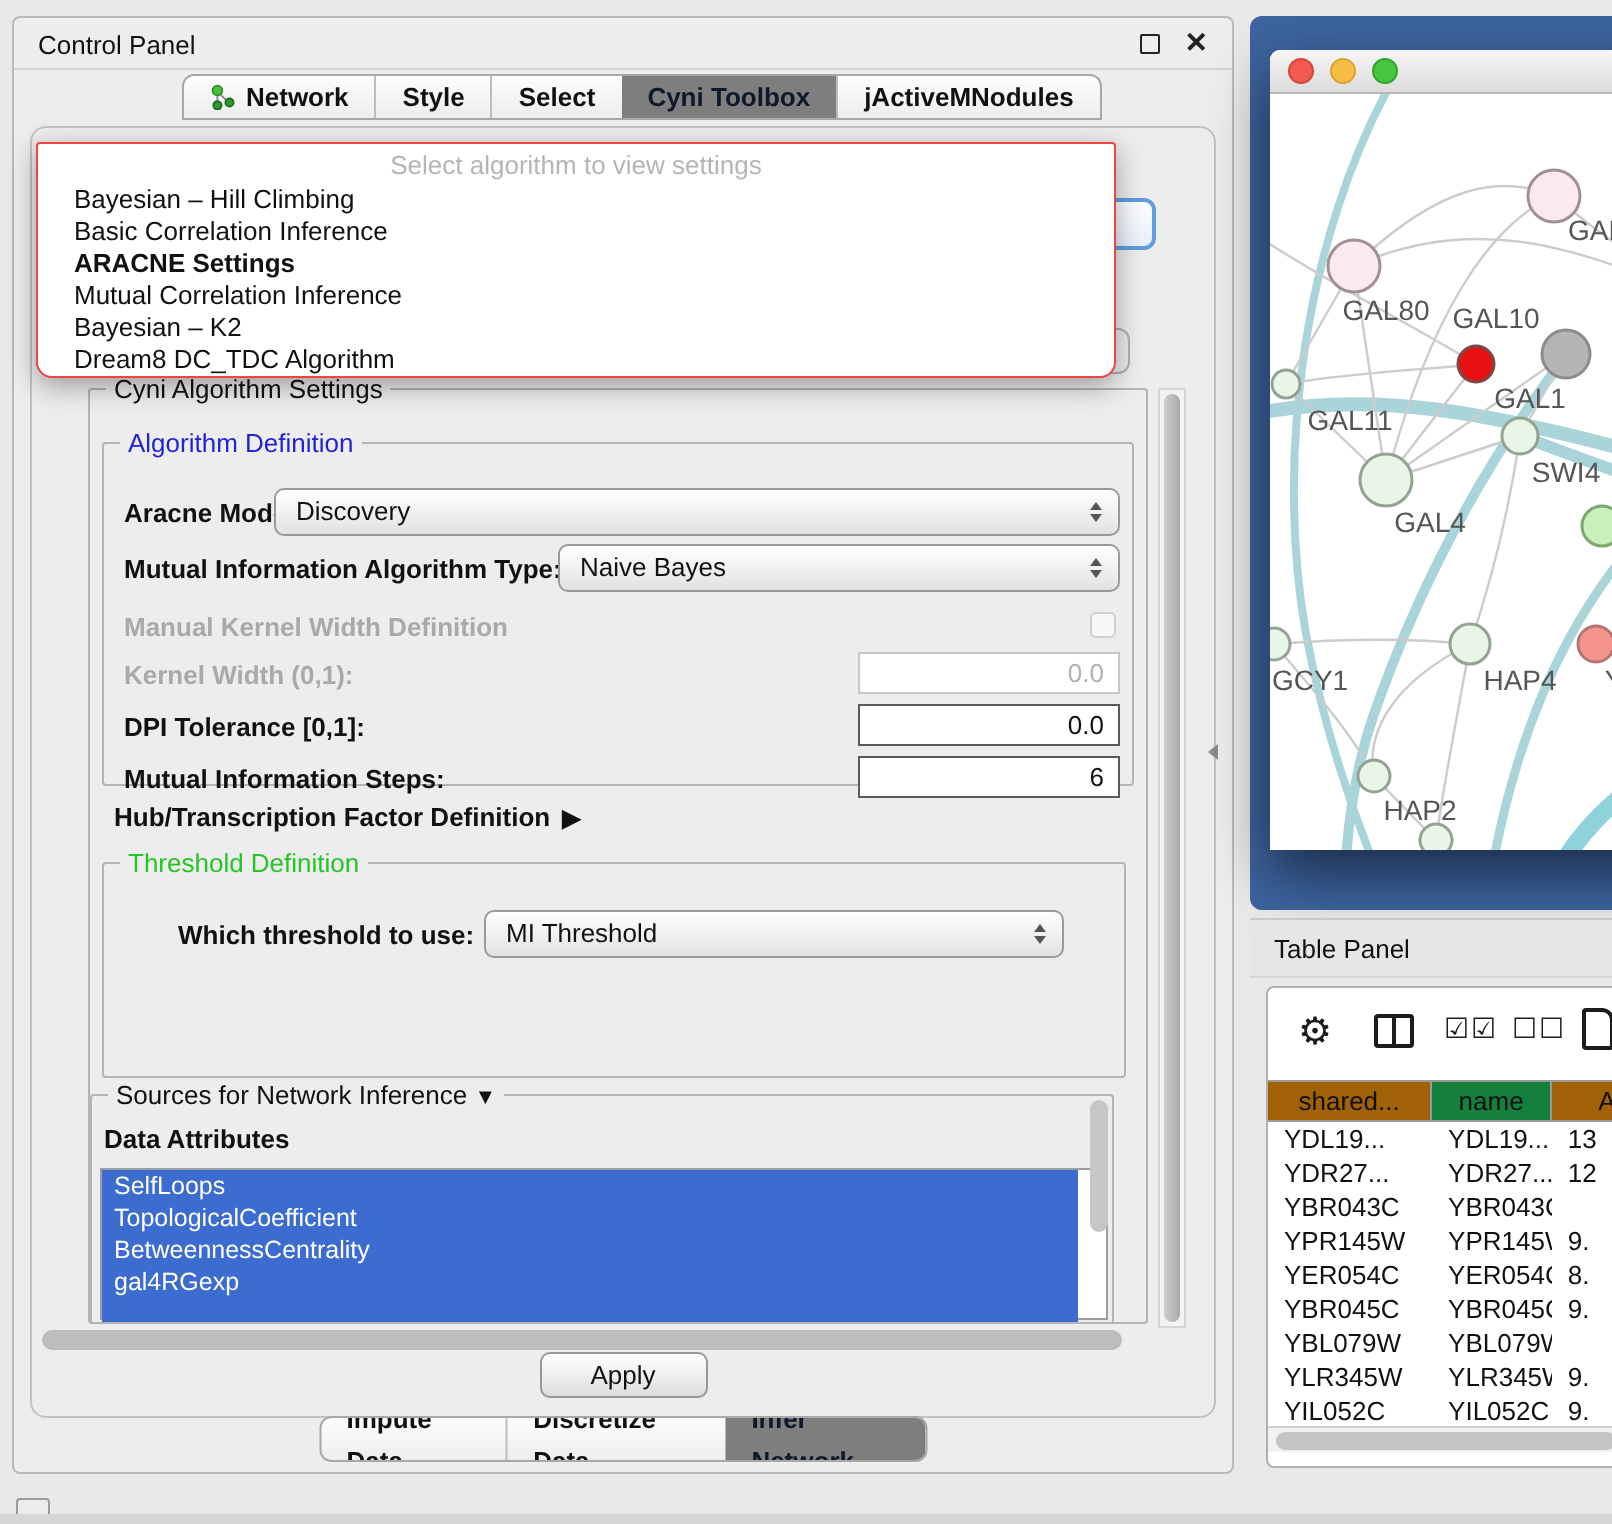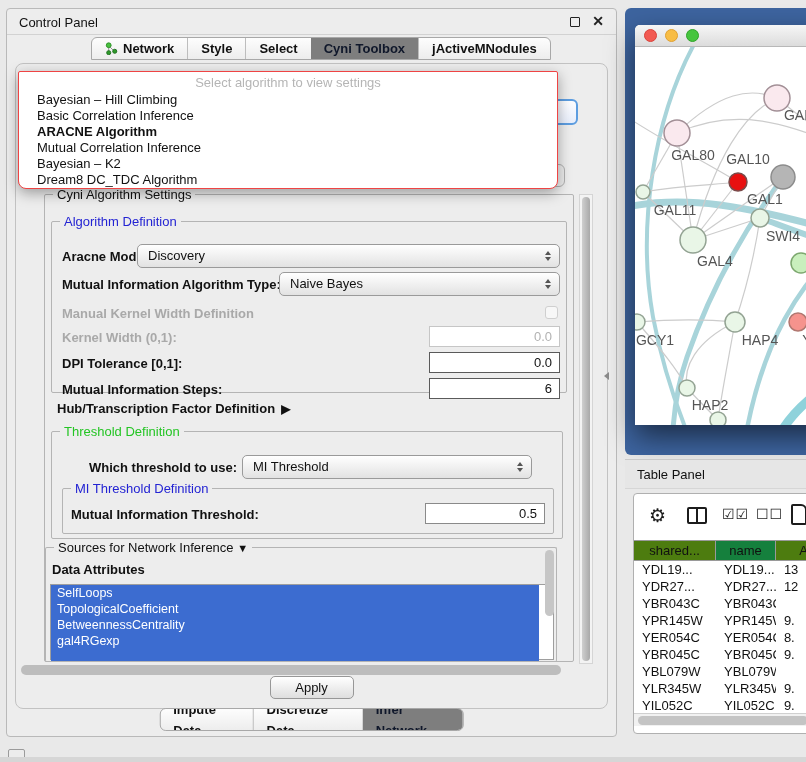--- a/index.html
+++ b/index.html
@@ -116,21 +116,21 @@
     border:2px solid #1c1c1c; border-radius:2px; }
   .cols-icon:before { content:""; position:absolute; left:7px; top:0; bottom:0; width:2px; background:#1c1c1c; }
   .checks { position:absolute; left:88px; top:4px; font-size:14px; letter-spacing:1px; color:#1c1c1c; }
   .unchecks { position:absolute; left:122px; top:4px; font-size:14px; letter-spacing:1px; color:#1c1c1c; }
   .doc-icon { position:absolute; left:157px; top:2px; width:16px; height:21px;
     border:2px solid #1c1c1c; border-radius:2px 6px 2px 2px; }
   .thead { position:absolute; left:0; top:46px; right:0; height:21px; display:flex;
     border-top:1px solid #9a9a9a; border-bottom:1px solid #9a9a9a; }
   .th { font-size:13px; text-align:center; line-height:20px; border-right:1px solid #9a9a9a;
     background:#15803d; overflow:hidden; white-space:nowrap; }
-  .th.hl { background:#4d7c0f; }
+  .th.hl { background:#a16207; }
   .th.c1 { width:88px; } .th.c2 { width:64px; } .th.c3 { width:60px; }
   #tbody { position:absolute; left:0; top:67px; right:0; height:150px; overflow:hidden; }
   .tr { display:flex; height:17px; }
   .td { font-size:13px; line-height:17px; padding-left:8px; white-space:nowrap; overflow:hidden; }
   .td.c1 { width:88px; } .td.c2 { width:64px; } .td.c3 { width:60px; }
   #table-hscroll { position:absolute; left:0; right:0; top:219px; height:13px;
     background:#f1f1f1; border-top:1px solid #d0d0d0; }
   #table-hscroll .hthumb { left:4px; width:170px; top:2px; height:9px; background:#c4c4c4; }
 
   
@@ -225,25 +225,20 @@
 
         <span class="lbl" style="left:37px; top:28px;">Which threshold to use:</span>
         <div class="combo" style="left:190px; right:30px; top:23px;">
           <span>MI Threshold</span>
           <span class="spin">
               <i class="up"></i>
               <i class="dn"></i>
             </span>
         </div>
 
-        <div class="group" style="left:10px; top:56px; width:492px; height:46px;">
-          <span class="gtitle blue">MI Threshold Definition</span>
-          <span class="lbl" style="left:8px; top:18px;">Mutual Information Threshold:</span>
-          <div class="tfield" style="left:362px; right:8px; top:14px; border-color:#8a8a8a;">0.5</div>
-        </div>
       </div>
 
       <div class="group" style="left:0; top:352px; width:512px; height:115px; border-bottom:none;">
         <span class="gtitle">
           <span>Sources for Network Inference</span>
           <span class="src-arrow">▼</span>
         </span>
         <span class="lbl" style="left:6px; top:14px;">Data Attributes</span>
         <div id="attr-list">
 
@@ -279,21 +274,21 @@
       </div>
   </div>
 </div>
 
 <div id="combo-fragment"></div>
 <div id="ghost-combo">galFiltered.sif default node</div>
 <div id="algo-popup">
   <div class="popup-placeholder">Select algorithm to view settings</div>
   <div class="popup-item">Bayesian – Hill Climbing</div>
   <div class="popup-item">Basic Correlation Inference</div>
-  <div class="popup-item bold">ARACNE Algorithm</div>
+  <div class="popup-item bold">ARACNE Settings</div>
   <div class="popup-item">Mutual Correlation Inference</div>
   <div class="popup-item">Bayesian – K2</div>
   <div class="popup-item">Dream8 DC_TDC Algorithm</div>
 </div>
 
 <div id="splitter-arrow"></div>
 
 <div id="network-panel"></div>
 <div id="net-window">
   <div class="mac-titlebar">

